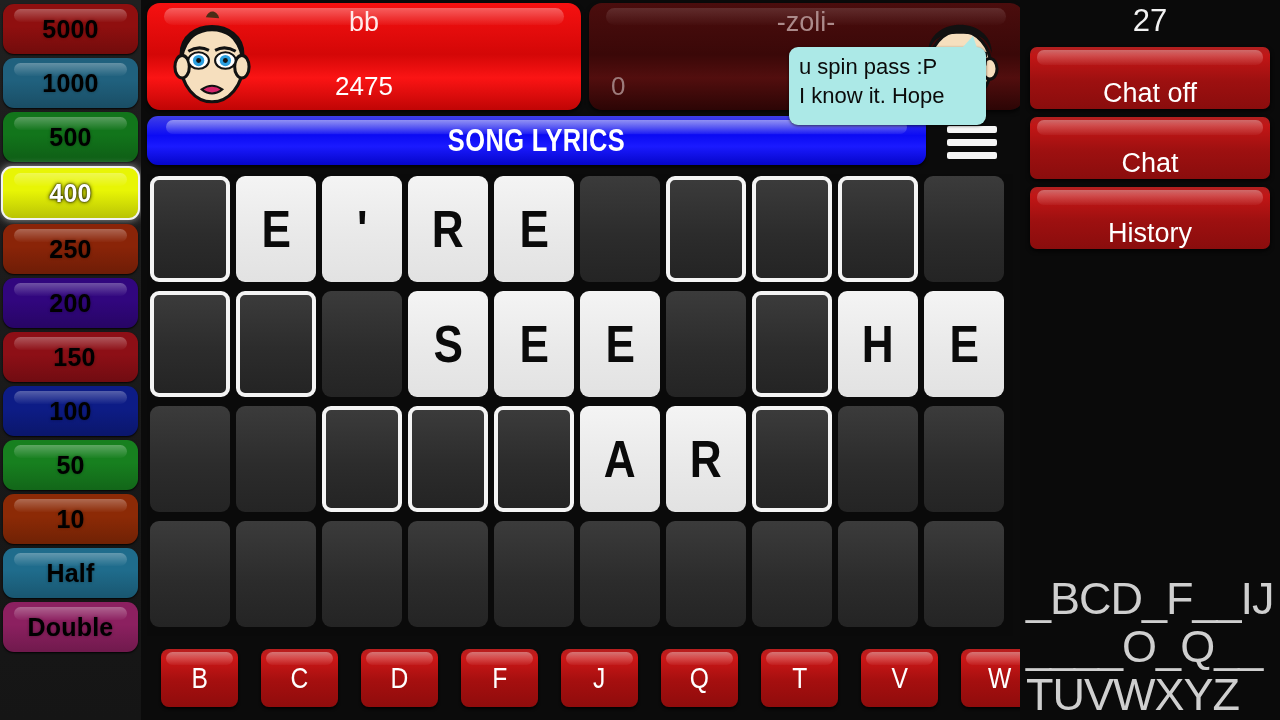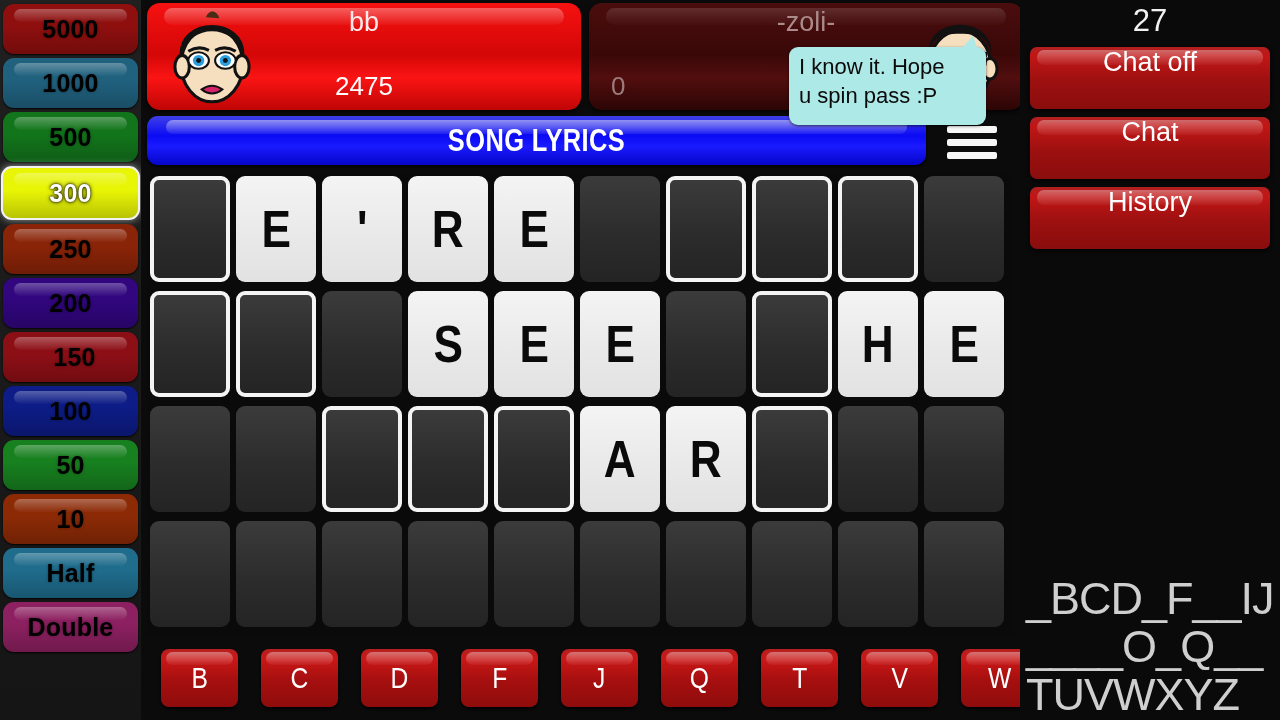--- a/index.html
+++ b/index.html
@@ -167,21 +167,21 @@
     background:#0a0a0a;
   }
   #timer{
     width:100%;text-align:center;font-size:31px;color:#f2f2f2;
     padding-top:3px;box-sizing:border-box;
   }
   .rbtn{
     position:relative;margin:8px 10px;height:62px;border-radius:7px;overflow:hidden;
     background:linear-gradient(180deg,#b02020 0%,#c21616 14%,#9d1010 55%,#8a0d0d 100%);
     box-shadow:0 2px 4px rgba(0,0,0,.85);
-    display:flex;align-items:flex-start;justify-content:center;
+    display:flex;align-items:flex-end;justify-content:center;
   }
   .rbtn::before{
     content:"";position:absolute;left:3%;right:3%;top:3px;height:15px;border-radius:7px;
     background:linear-gradient(180deg,rgba(255,255,255,.34),rgba(255,255,255,.04));
   }
   .rbtn .rg{position:relative;z-index:3;font-size:27px;color:#fff;}
   #remaining{
     position:absolute;left:0;top:575px;width:260px;
     font-size:45px;color:#cfcfcf;line-height:48px;
     padding-left:6px;box-sizing:border-box;letter-spacing:-1px;
@@ -197,21 +197,21 @@
       <div class="wedge" style="background: linear-gradient(rgb(143, 15, 15) 0%, rgb(143, 15, 15) 45%, rgba(0, 0, 0, 0.35) 140%) rgb(143, 15, 15);">
         <span class="wlabel" style="color: rgb(0, 0, 0);">5000</span>
       </div>
       <div class="wedge" style="background: linear-gradient(rgb(32, 97, 126) 0%, rgb(32, 97, 126) 45%, rgba(0, 0, 0, 0.35) 140%) rgb(32, 97, 126);">
         <span class="wlabel" style="color: rgb(0, 0, 0);">1000</span>
       </div>
       <div class="wedge" style="background: linear-gradient(rgb(18, 117, 27) 0%, rgb(18, 117, 27) 45%, rgba(0, 0, 0, 0.35) 140%) rgb(18, 117, 27);">
         <span class="wlabel" style="color: rgb(0, 0, 0);">500</span>
       </div>
       <div class="wedge selected" style="background: linear-gradient(rgb(232, 245, 5) 0%, rgb(232, 245, 5) 45%, rgba(0, 0, 0, 0.35) 140%) rgb(232, 245, 5);">
-        <span class="wlabel" style="color: rgb(255, 255, 255);">300</span>
+        <span class="wlabel" style="color: rgb(255, 255, 255);">400</span>
       </div>
       <div class="wedge" style="background: linear-gradient(rgb(138, 36, 8) 0%, rgb(138, 36, 8) 45%, rgba(0, 0, 0, 0.35) 140%) rgb(138, 36, 8);">
         <span class="wlabel" style="color: rgb(0, 0, 0);">250</span>
       </div>
       <div class="wedge" style="background: linear-gradient(rgb(49, 6, 126) 0%, rgb(49, 6, 126) 45%, rgba(0, 0, 0, 0.35) 140%) rgb(49, 6, 126);">
         <span class="wlabel" style="color: rgb(0, 0, 0);">200</span>
       </div>
       <div class="wedge" style="background: linear-gradient(rgb(141, 15, 22) 0%, rgb(141, 15, 22) 45%, rgba(0, 0, 0, 0.35) 140%) rgb(141, 15, 22); padding-left: 8px;">
         <span class="wlabel" style="color: rgb(0, 0, 0);">150</span>
       </div>
@@ -271,22 +271,22 @@
           <circle cx="64" cy="55" r="2.6" fill="#111"></circle>
         <path d="M23 44 L48 40 L47 45 L24 49 Z" fill="#111"></path>
         <path d="M77 44 L52 40 L53 45 L76 49 Z" fill="#111"></path>
         <path d="M41 79 q9 9 18 0 q-9 4 -18 0 Z" fill="#8c2020" stroke="#111" stroke-width="2"></path>
       </svg>
     </div>
 
     <div id="chat-bubble">
       <div class="btail"></div>
       <div class="btext">
+        <div>u spin pass :P</div>
         <div>I know it. Hope</div>
-        <div>u spin pass :P</div>
       </div>
     </div>
 
     <div id="category-bar">
       <div class="ctext">SONG LYRICS</div>
     </div>
 
     <div id="menu-btn">
       <i></i>
       <i></i>

